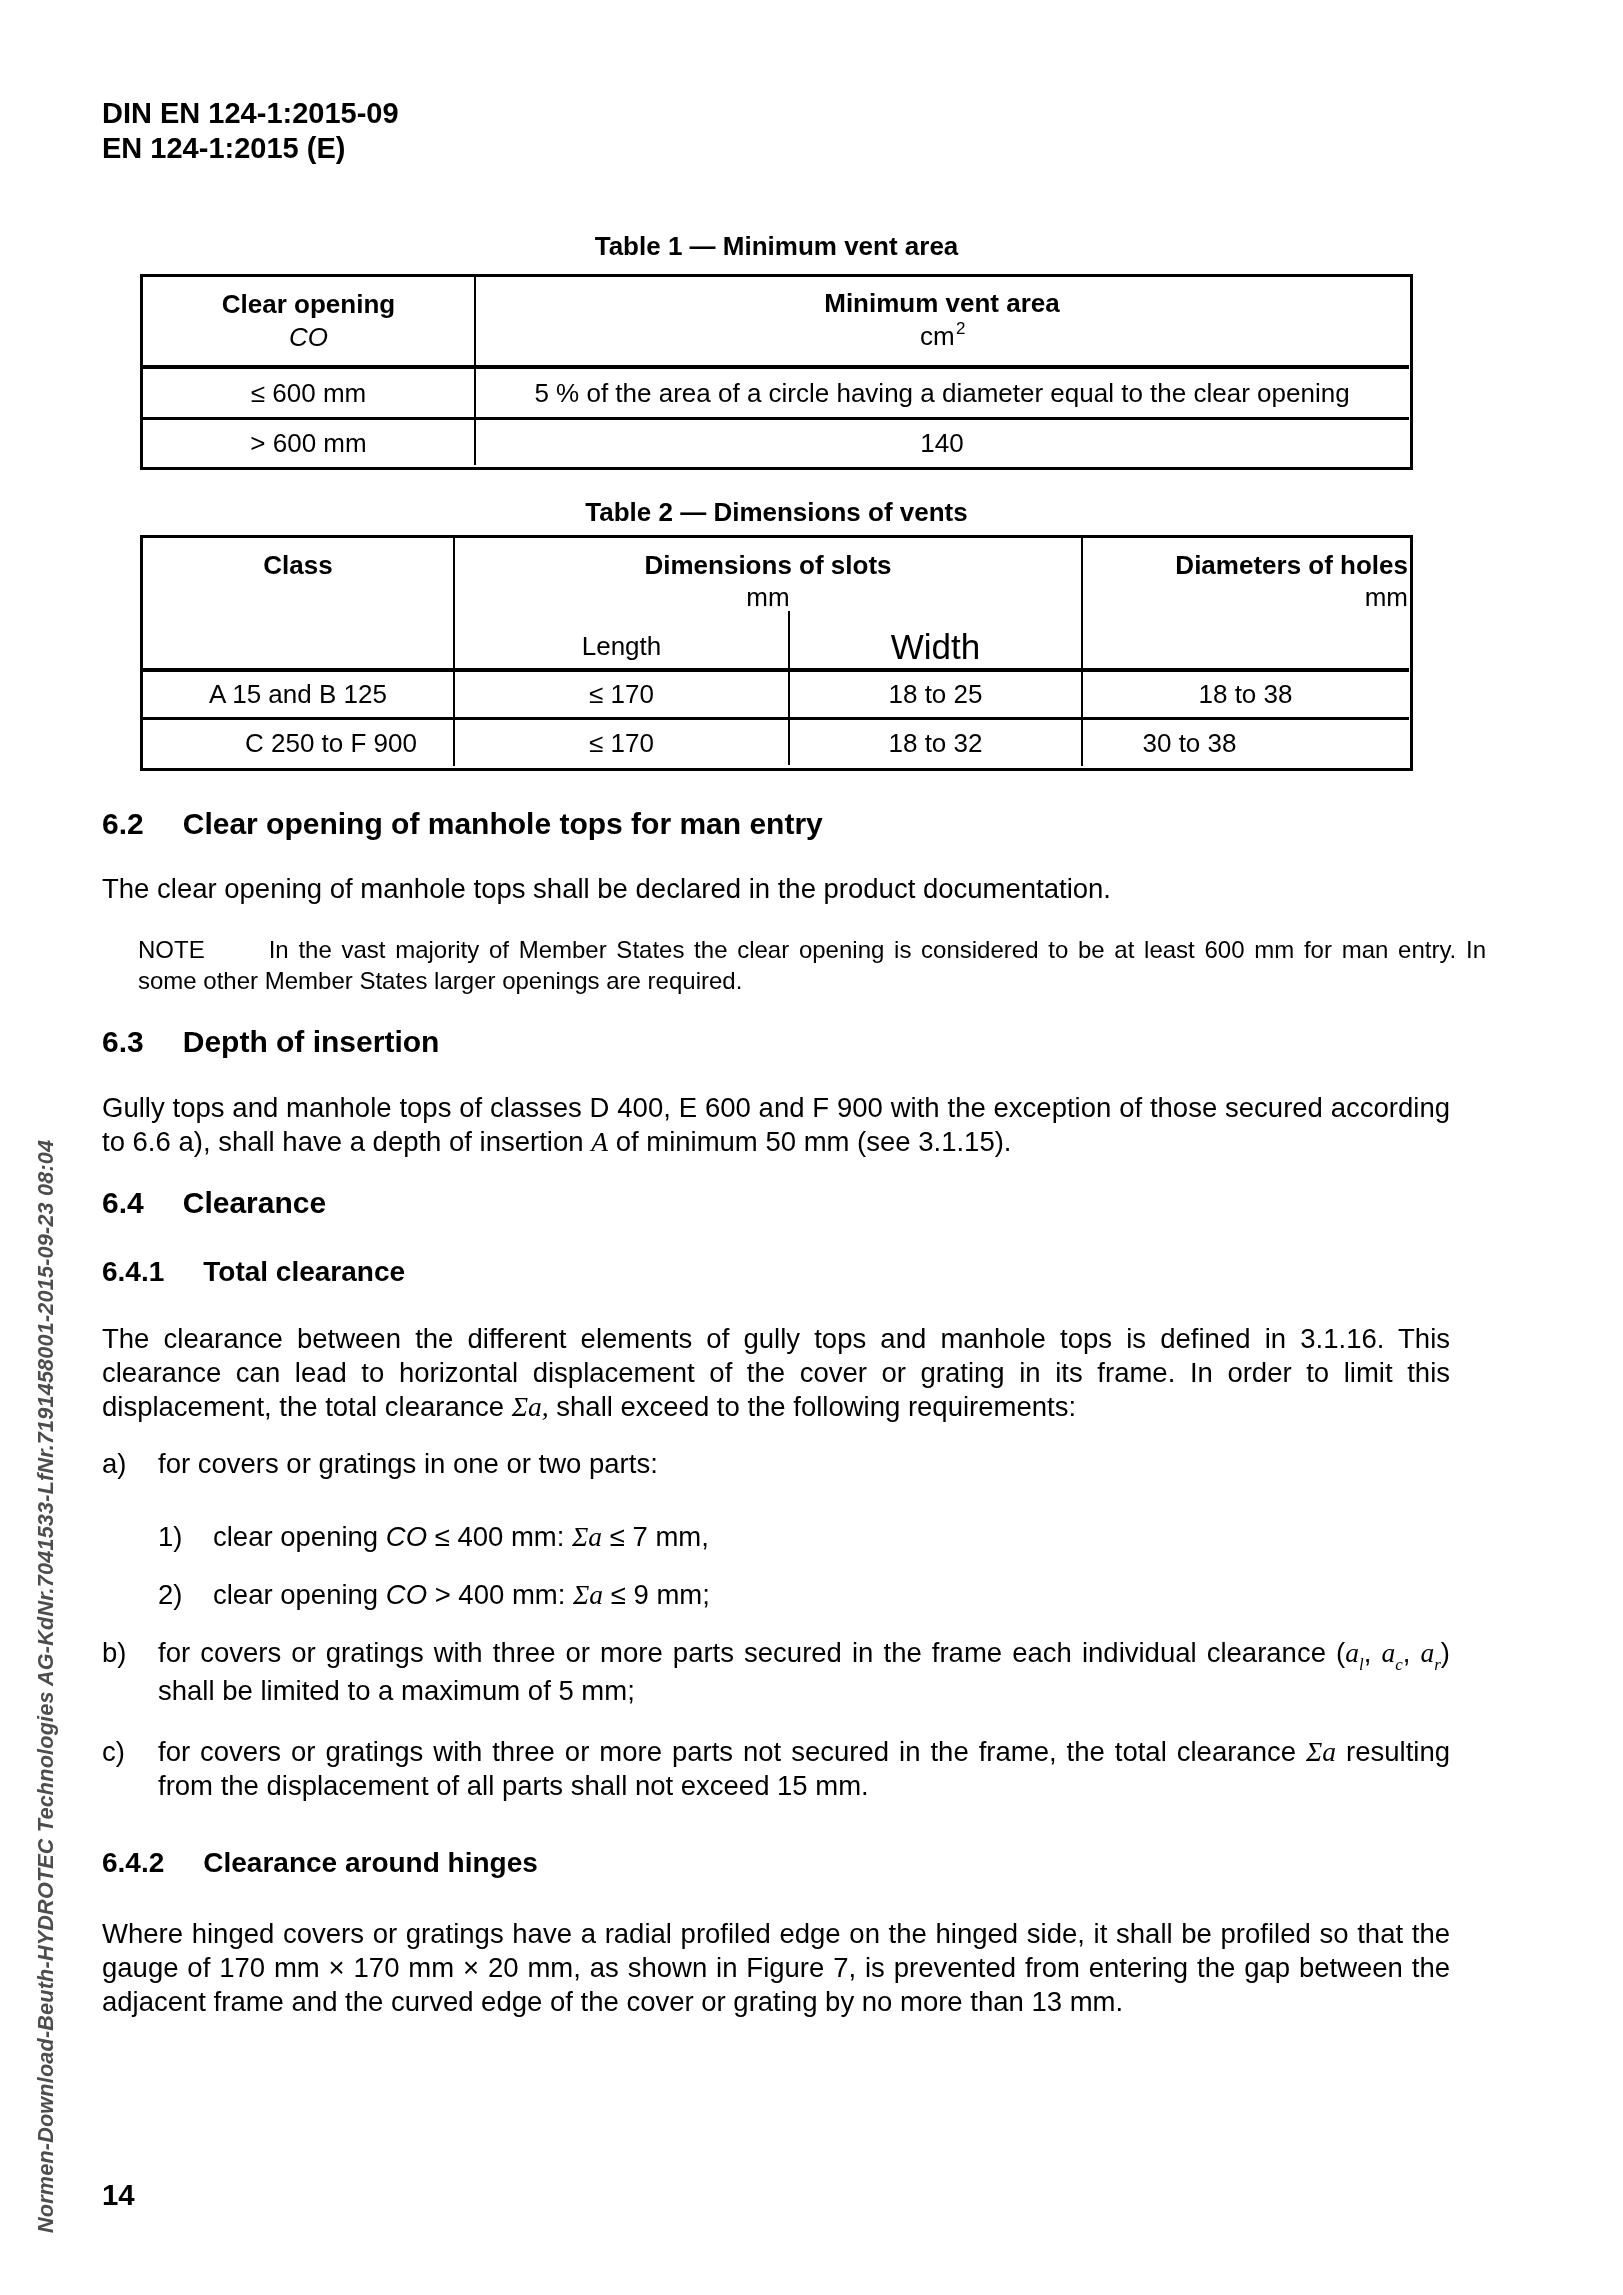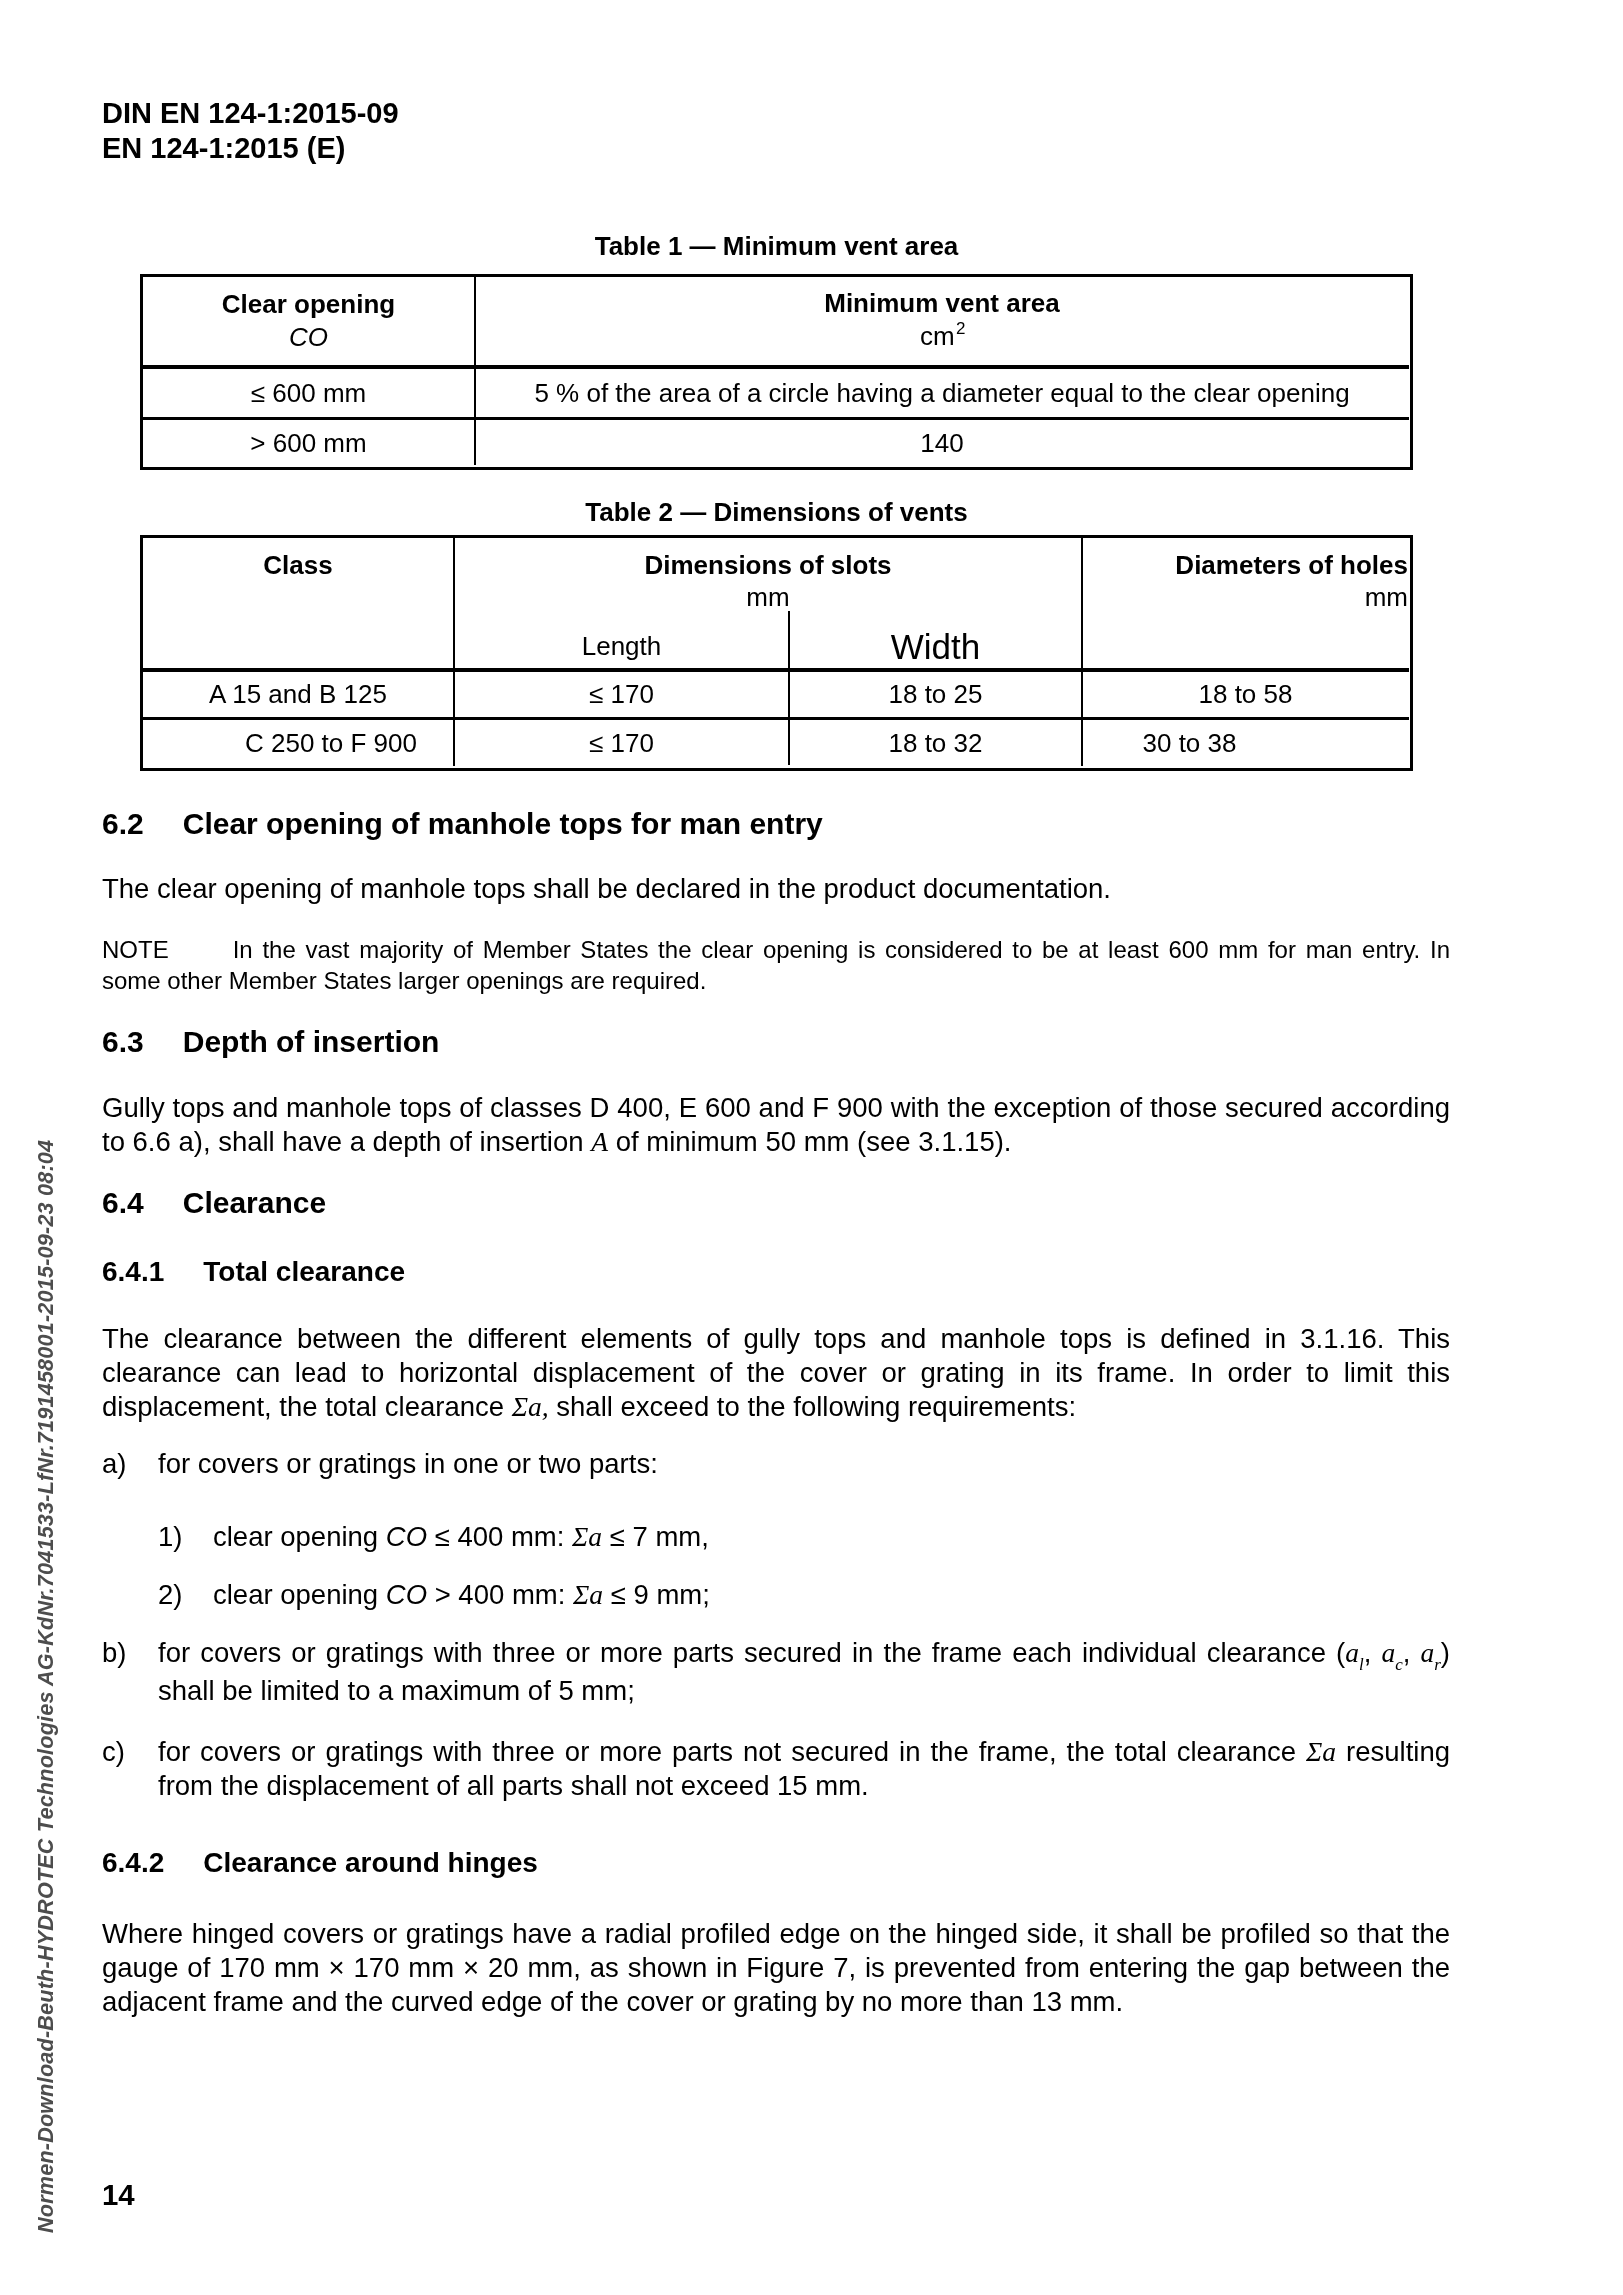--- a/index.html
+++ b/index.html
@@ -99,32 +99,32 @@
     <div class="abs" style="left:312px;top:92px;width:333px;text-align:center;font-size:26px;line-height:33px;">Length</div>
     <div class="abs" style="left:647px;top:92px;width:291px;text-align:center;font-size:35px;line-height:33px;">Width</div>
     <div class="abs" style="left:940px;top:10.5px;width:325px;text-align:right;">
       <div class="hdr-b" style="font-size:26px;line-height:33px;">Diameters of holes</div>
       <div style="font-size:26px;line-height:30px;">mm</div>
     </div>
 
     <div class="cell" style="left:0;top:133px;width:310px;height:46px;">A 15 and B 125</div>
     <div class="cell" style="left:312px;top:133px;width:333px;height:46px;">≤ 170</div>
     <div class="cell" style="left:647px;top:133px;width:291px;height:46px;">18 to 25</div>
-    <div class="cell" style="left:940px;top:133px;width:325px;height:46px;">18 to 58</div>
+    <div class="cell" style="left:940px;top:133px;width:325px;height:46px;">18 to 38</div>
     <div class="cell" style="left:0;top:182px;width:310px;height:46px;padding-left:33px;">C 250 to F 900</div>
     <div class="cell" style="left:312px;top:182px;width:333px;height:46px;">≤ 170</div>
     <div class="cell" style="left:647px;top:182px;width:291px;height:46px;">18 to 32</div>
     <div class="cell" style="left:884px;top:182px;width:325px;height:46px;">30 to 38</div>
   </div>
 
   <div class="abs h2" style="top:805px;">
     <span class="h-num">6.2</span><span>Clear opening of manhole tops for man entry</span>
   </div>
   <div class="abs para" style="top:872px;">The clear opening of manhole tops shall be declared in the product documentation.</div>
-  <div class="abs note" style="top:934px;">
+  <div class="abs note" style="top:934px;margin-left:36px;">
     <span>NOTE</span><span class="note-sp"></span><span>In the vast majority of Member States the clear opening is considered to be at least 600&nbsp;mm for man entry. In some other Member States larger openings are required.</span>
   </div>
 
   <div class="abs h2" style="top:1023px;">
     <span class="h-num">6.3</span><span>Depth of insertion</span>
   </div>
   <div class="abs para just" style="top:1091px;">
     <span>Gully tops and manhole tops of classes D&nbsp;400, E&nbsp;600 and F&nbsp;900 with the exception of those secured according to 6.6 a), shall have a depth of insertion </span><span class="math">A</span><span> of minimum 50&nbsp;mm (see 3.1.15).</span>
   </div>
 

